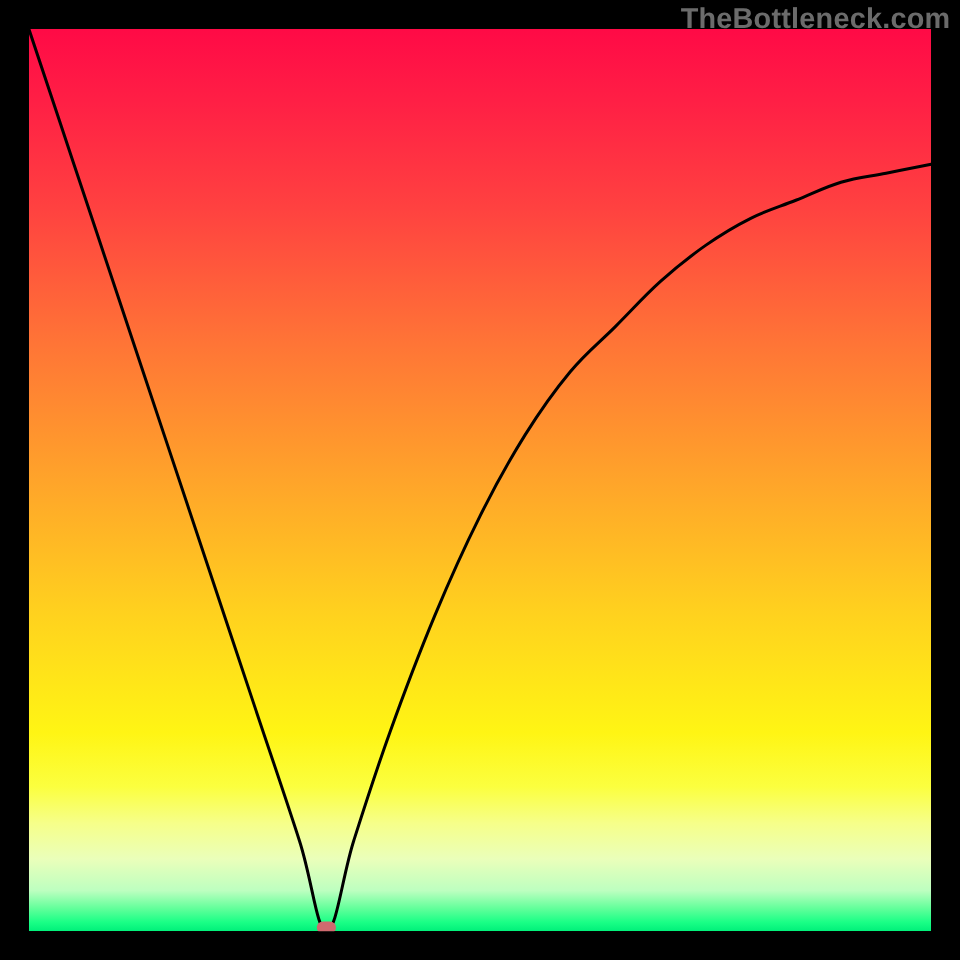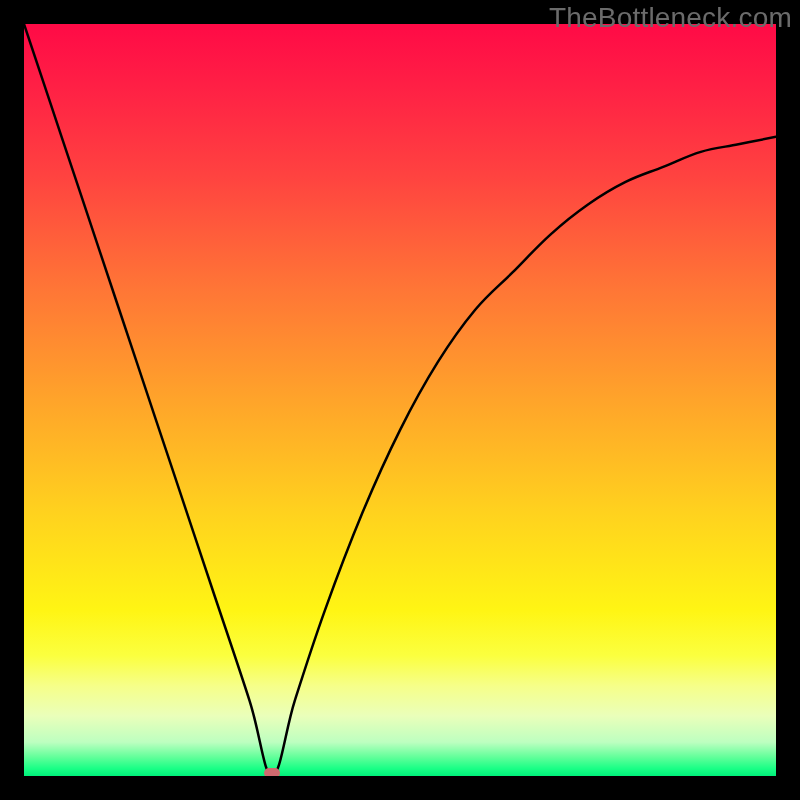--- a/index.html
+++ b/index.html
@@ -28,22 +28,22 @@
   .plot svg {
     display: block;
     width: 752px;
     height: 752px;
   }
   .watermark {
     position: absolute;
     top: 2px;
     right: 8px;
     color: #6b6b6b;
-    font-size: 28px;
-    font-weight: 400;
+    font-size: 24px;
+    font-weight: 700;
     letter-spacing: 0.2px;
     user-select: none;
   }
   .minmarker {
     position: absolute;
     width: 16px;
     height: 10px;
     border-radius: 5px;
     background: #cf6a6f;
     transform: translate(-50%, -50%);

